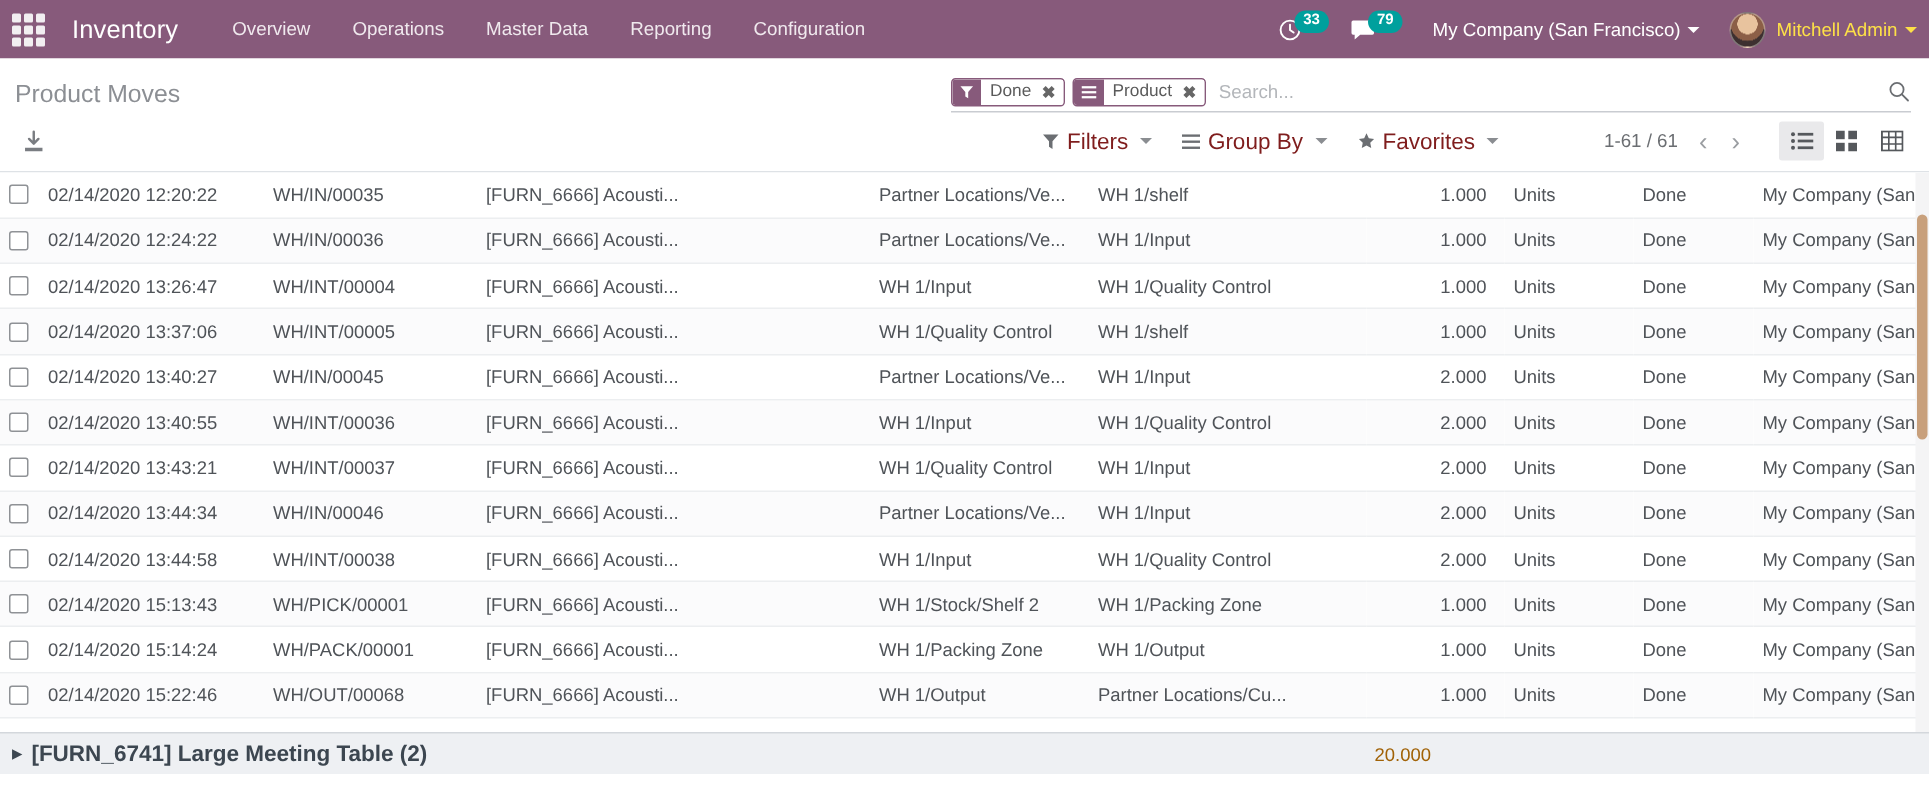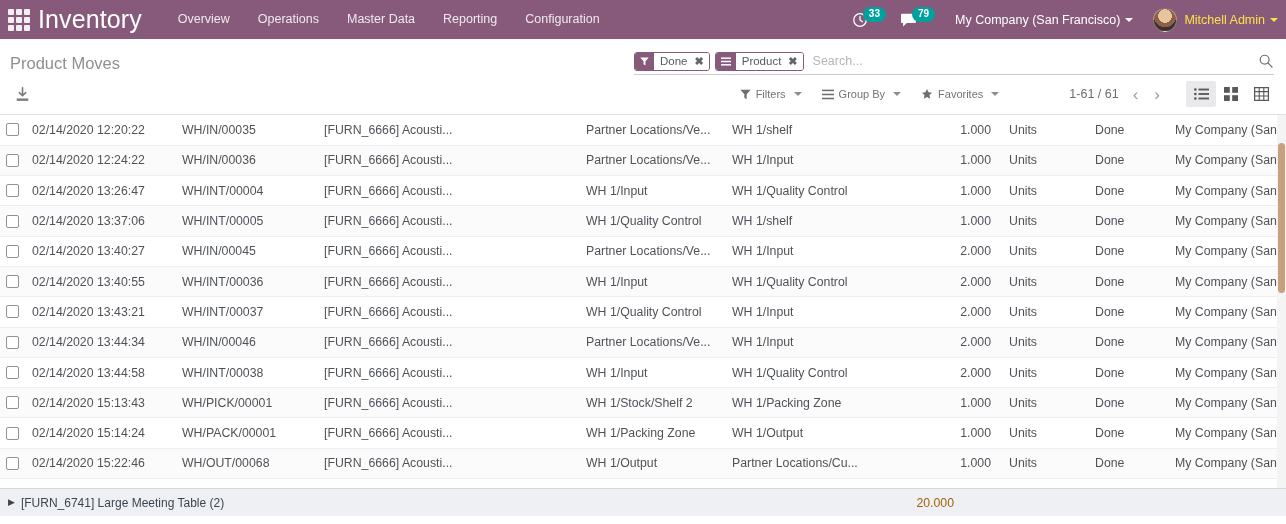--- a/index.html
+++ b/index.html
@@ -12,21 +12,21 @@
   }
 
   
   .navbar{
     height:39px; background:#875A7B; display:flex; align-items:center;
     color:#ffffff; position:relative;
   }
   .apps-btn{ width:38px; height:39px; display:flex; align-items:center; justify-content:center; cursor:pointer; }
   .apps-grid{ display:grid; grid-template-columns:repeat(3,6px); grid-template-rows:repeat(3,6px); gap:2px; }
   .apps-grid i{ background:#f2eef1; display:block; width:6px; height:6px; border-radius:1px; }
-  .brand{ font-size:25px; font-weight:400; letter-spacing:.1px; margin-right:22px; color:#fff; cursor:pointer; }
+  .brand{ font-size:17px; font-weight:400; letter-spacing:.1px; margin-left:10px; margin-right:22px; color:#fff; cursor:pointer; }
   .menu{ display:flex; gap:0px; }
   .menu-item{ font-size:12.5px; color:#f0e9ee; padding:0 14px; line-height:39px; cursor:pointer; white-space:nowrap; }
   .nav-right{ margin-left:auto; display:flex; align-items:center; padding-right:8px; gap:0;text-align:right; }
   .sysicon{ position:relative; display:flex; align-items:center; padding:0 6px 0 8px; cursor:pointer; height:39px; }
   .sysicon svg{ display:block; }
   .badge{
     background:#00A09D; color:#fff; font-size:10px; font-weight:700;
     border-radius:9px; padding:1px 6px 2px; margin-left:-5px; line-height:1.2;
     position:relative; top:-5px;
   }
@@ -54,21 +54,21 @@
   .facet-lbl{ background:#fff; color:#5a5a5a; display:flex; align-items:center; padding:0 4px 0 6px; white-space:nowrap; }
   .facet-x{ background:#fff; color:#666; display:flex; align-items:center; padding:0 5px 0 3px; font-size:11px; cursor:pointer; font-weight:700; }
   .search-input{ flex:1; border:none; outline:none; font-size:12.5px; color:#555; background:transparent;
                  font-family:"Liberation Sans", sans-serif; padding-left:4px; }
   .search-input::placeholder{ color:#b3b6ba; }
   .search-mag{ width:26px; display:flex; align-items:center; justify-content:flex-end; color:#6b6e72; cursor:pointer; }
 
   .cp-bottom{ display:flex; align-items:center; padding:6px 10px 7px 10px; }
   .dl-btn{ color:#7a7d82; cursor:pointer; display:flex; align-items:center; padding:2px 4px; }
   .cp-filters{ margin-left:auto; display:flex; align-items:center; gap:0; }
-  .fbtn{ display:flex; align-items:center; gap:5px; font-size:11px; color:#737373; padding:2px 10px; cursor:pointer; white-space:nowrap; }
+  .fbtn{ display:flex; align-items:center; gap:5px; font-size:15px; color:#7f1d1d; padding:2px 10px; cursor:pointer; white-space:nowrap; }
   .fbtn .caret{ border-top-color:#8a8d91; margin-left:3px; }
   .cp-right{ display:flex; align-items:center; margin-left:60px; gap:0; }
   .pager{ font-size:12.5px; color:#6b6e72; white-space:nowrap; padding-right:6px; }
   .pg-arrow{ color:#9a9da1; font-size:17px; padding:0 8px; cursor:pointer; line-height:1; }
   .switcher{ display:flex; align-items:center; margin-left:18px; }
   .sw{ width:30px; height:26px; display:flex; align-items:center; justify-content:center; cursor:pointer; color:#55585c; border-radius:2px; }
   .sw.active{ background:#e9e9eb; }
 
   
   .table-wrap{ position:relative; height:373px; overflow:hidden; background:#fff; }
@@ -95,21 +95,21 @@
   
   .vscroll{ position:absolute; right:0; top:0; width:9px; height:373px; background:#f4f4f5; }
   .vthumb{ position:absolute; right:1px; top:28px; width:7px; height:150px; background:#c8a07c; border-radius:4px; }
 
   
   .group-row{
     height:28px; background:#eef0f3; border-top:1px solid #d3d7dc;
     display:flex; align-items:center; padding-left:6px; position:relative;
   }
   .grp-caret{ color:#3c4650; font-size:9px; padding:0 6px 0 2px; cursor:pointer; line-height:1; }
-  .grp-label{ font-size:12px; font-weight:400; color:#3c4650; cursor:pointer; }
+  .grp-label{ font-size:15px; font-weight:700; color:#3c4650; cursor:pointer; }
   .grp-qty{ position:absolute; left:862px; font-size:12.3px; color:#a16207; font-weight:400; text-align:right; width:92px; }
 </style>
 </head>
 <body>
 
 <div class="navbar">
   <div class="apps-btn">
     <span class="apps-grid">
       <i></i>
         <i></i>

